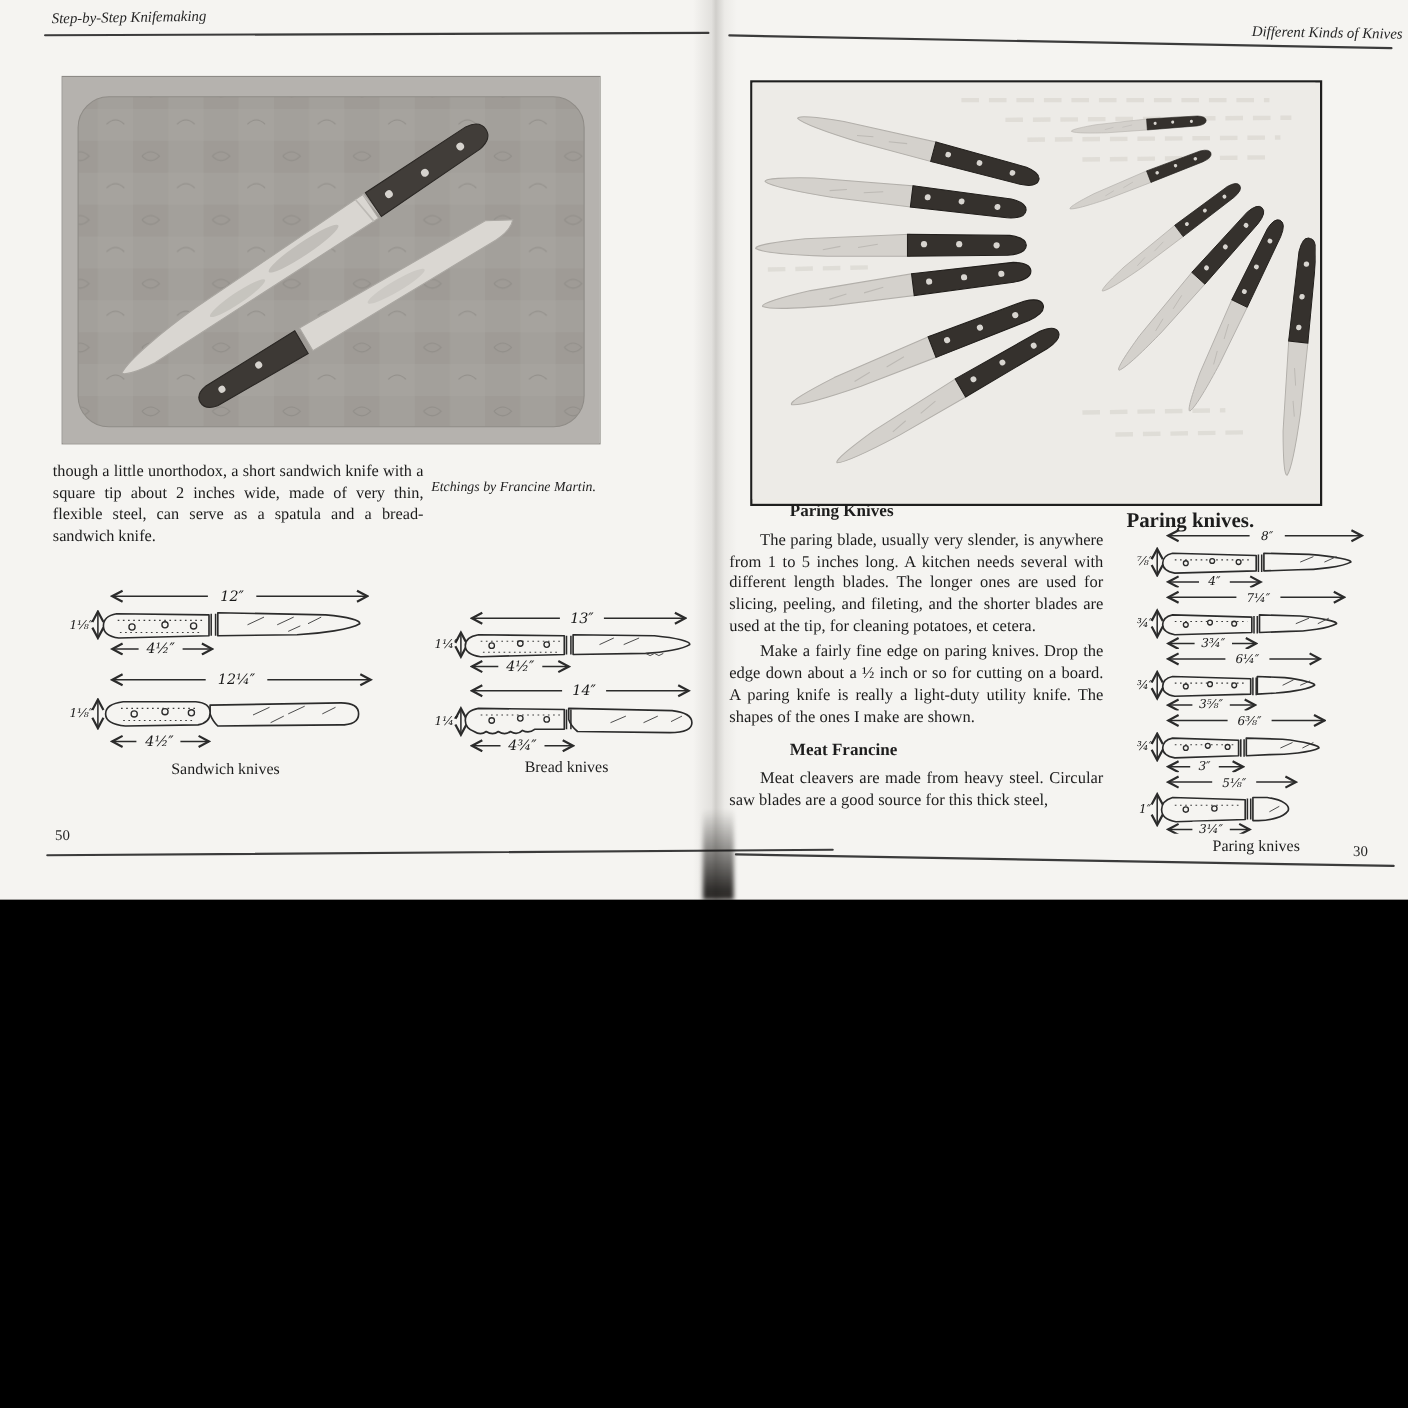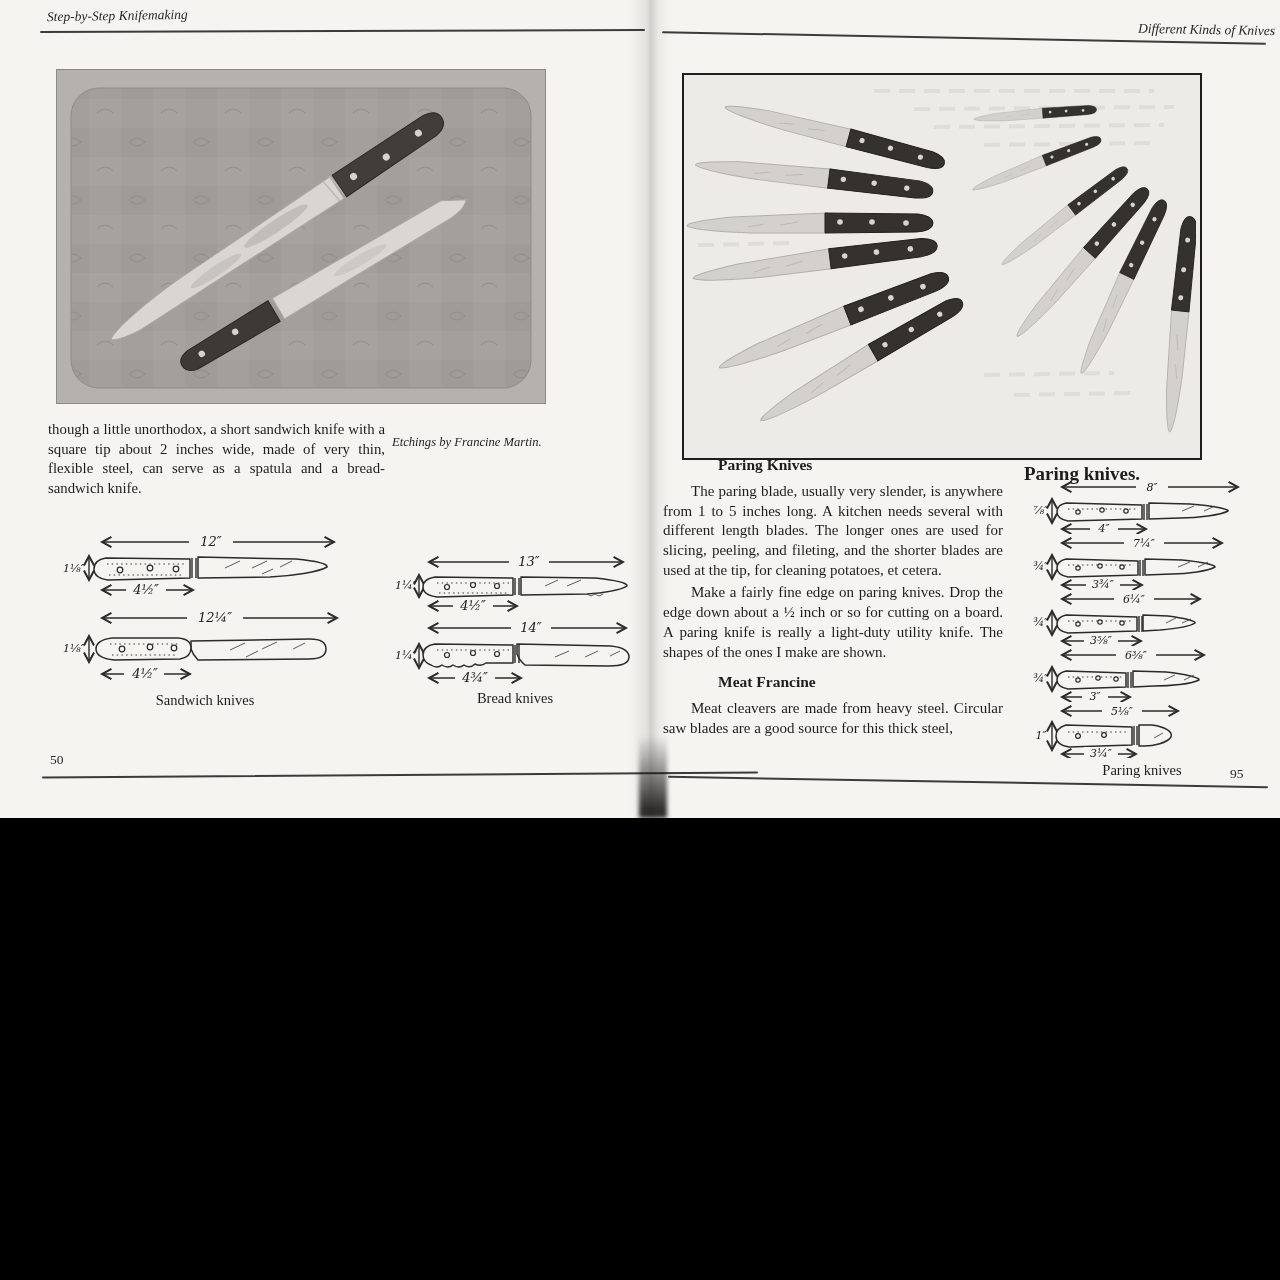--- a/index.html
+++ b/index.html
@@ -326,21 +326,21 @@
         <circle class="kr" cx="46" cy="34" r="2.4"></circle>
           <circle class="kr" cx="72" cy="33" r="2.4"></circle>
         <path class="dl" d="M102,24 V43 M105,24 V43"></path>
         <line class="dl" x1="30" y1="52" x2="104" y2="52" marker-start="url(#ah)" marker-end="url(#ah)"></line>
         <rect class="lbg" x="52" y="45" width="34" height="12"></rect>
         <text class="dts" x="69" y="55">3¼″</text>
       </svg>
       <div class="diag-cap">Paring knives</div>
     </div>
 
-    <div class="pn pn-right">95</div>
+    <div class="pn pn-right">30</div>
     <div class="rule rule-rb"></div>
 
     <div class="gutter"></div>
     <div class="gutter-bottom"></div>
   </div>
 
   <div class="letterbox"></div>
 </div>
 
 </body></html>

